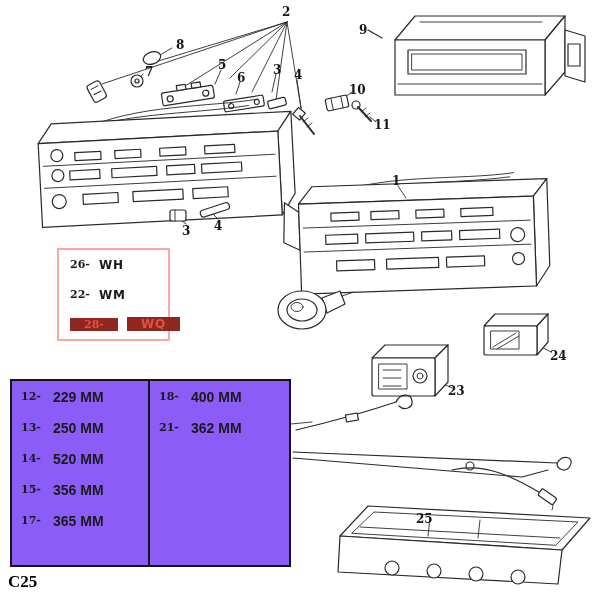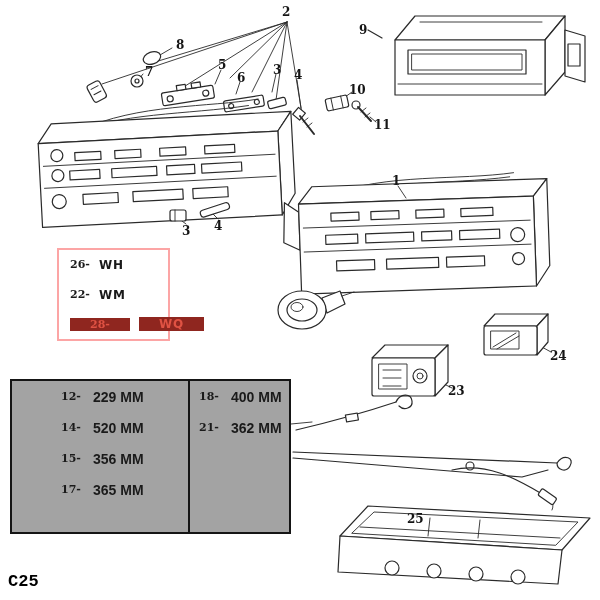--- a/index.html
+++ b/index.html
@@ -17,33 +17,33 @@
 
   .callout { position:absolute; font-family:"DejaVu Serif", serif; font-weight:bold;
              font-size:12px; color:#151515; line-height:14px; }
 
   .code-table { position:absolute; left:57px; top:248px; width:113px; height:93px;
                 border:2px solid #fca5a5; background:#fff; display:flex; flex-direction:column; }
   .code-row { flex:1; display:flex; align-items:center; padding-left:11px; gap:9px; }
   .code-num { font-family:"DejaVu Serif", serif; font-size:11px; font-weight:bold; color:#1a1a1a; }
   .code-val { font-family:"DejaVu Sans", sans-serif; font-size:12px; font-weight:bold;
               letter-spacing:1px; color:#1a1a1a; }
-  .hl { background: var(--hl-bg, #8f261f); color: var(--hl-text, #e05243) !important; padding:0 20px; }
-
-  .measure-table { position:absolute; left:10px; top:379px; width:281px; height:155px;
-                   border:2px solid #151515; background:#a3a3a3; display:flex;padding-left:40px; }
+  .hl { background: var(--hl-bg, #8f261f); color: var(--hl-text, #e05243) !important; padding:0 14px; }
+
+  .measure-table { position:absolute; left:10px; top:379px; width:281px; height:188px;
+                   border:2px solid #151515; background:#8b5cf6; display:flex; }
   .m-col { display:flex; flex-direction:column; }
   .m-left { width:138px; border-right:2px solid #151515; }
   .m-right { flex:1; }
   .m-row { height:31px; display:flex; align-items:center; padding-left:9px; }
   .m-num { font-family:"DejaVu Serif", serif; font-size:11px; font-weight:bold;
            width:32px; color:#1a1a1a; }
   .m-val { font-family:Liberation Sans, sans-serif; font-size:14px; font-weight:bold; color:#1a1a1a; }
 
-  .page-code { position:absolute; left:8px; top:572px; font-family:Liberation Mono, monospace;
+  .page-code { position:absolute; left:8px; top:572px; font-family:Liberation Serif, serif;
                font-weight:bold; font-size:17px; color:#000; }
 </style>
 </head>
 <body>
 
 <div class="stage">
 
   <svg class="art" viewBox="0 0 600 600" width="600" height="600">
 
     <g>
@@ -237,21 +237,21 @@
   <div class="callout" style="left:273px;top:63px">3</div>
   <div class="callout" style="left:294px;top:68px">4</div>
   <div class="callout" style="left:359px;top:23px">9</div>
   <div class="callout" style="left:349px;top:83px">10</div>
   <div class="callout" style="left:374px;top:118px">11</div>
   <div class="callout" style="left:392px;top:174px">1</div>
   <div class="callout" style="left:182px;top:224px">3</div>
   <div class="callout" style="left:214px;top:219px">4</div>
   <div class="callout" style="left:448px;top:384px">23</div>
   <div class="callout" style="left:550px;top:349px">24</div>
-  <div class="callout" style="left:407px;top:512px">25</div>
+  <div class="callout" style="left:416px;top:512px">25</div>
 
   <div class="code-table">
     <div class="code-row">
       <span class="code-num">26-</span>
       <span class="code-val">WH</span>
     </div>
     <div class="code-row">
       <span class="code-num">22-</span>
       <span class="code-val">WM</span>
     </div>
@@ -261,20 +261,24 @@
     </div>
   </div>
 
   <div class="measure-table">
     <div class="m-col m-left">
       <div class="m-row">
         <span class="m-num">12-</span>
         <span class="m-val">229 MM</span>
       </div>
       <div class="m-row">
+        <span class="m-num">13-</span>
+        <span class="m-val">250 MM</span>
+      </div>
+      <div class="m-row">
         <span class="m-num">14-</span>
         <span class="m-val">520 MM</span>
       </div>
       <div class="m-row">
         <span class="m-num">15-</span>
         <span class="m-val">356 MM</span>
       </div>
       <div class="m-row">
         <span class="m-num">17-</span>
         <span class="m-val">365 MM</span>

